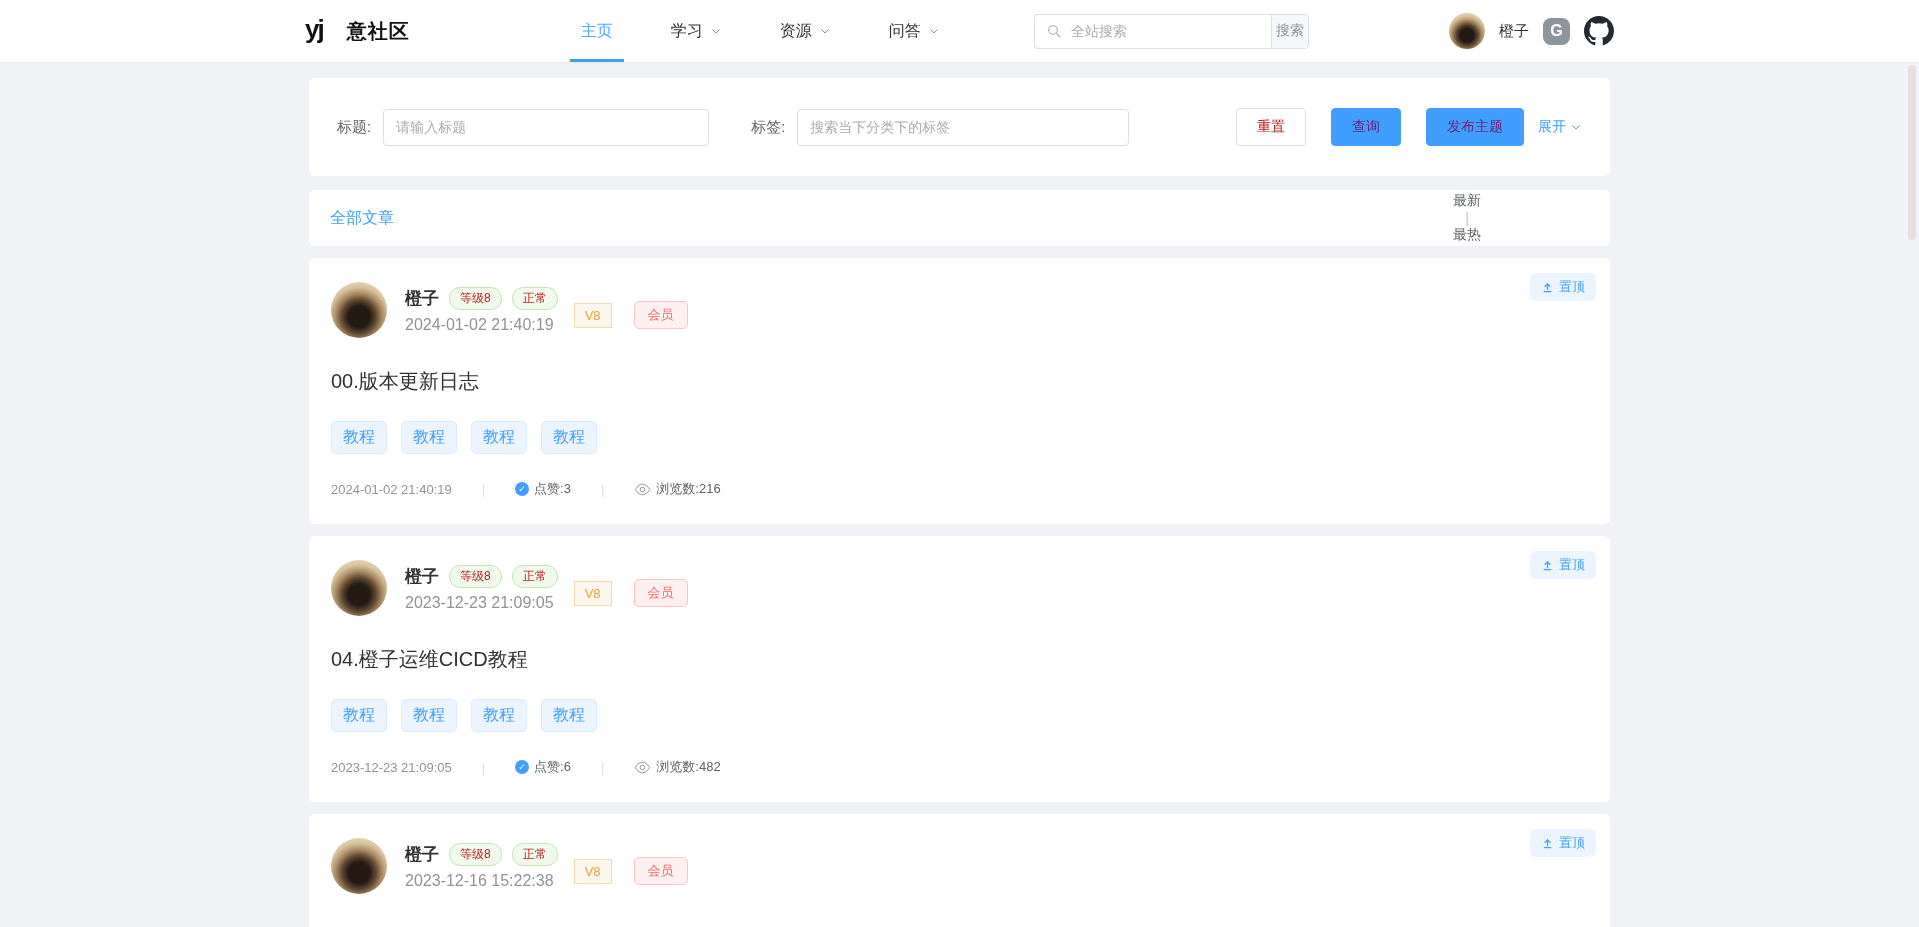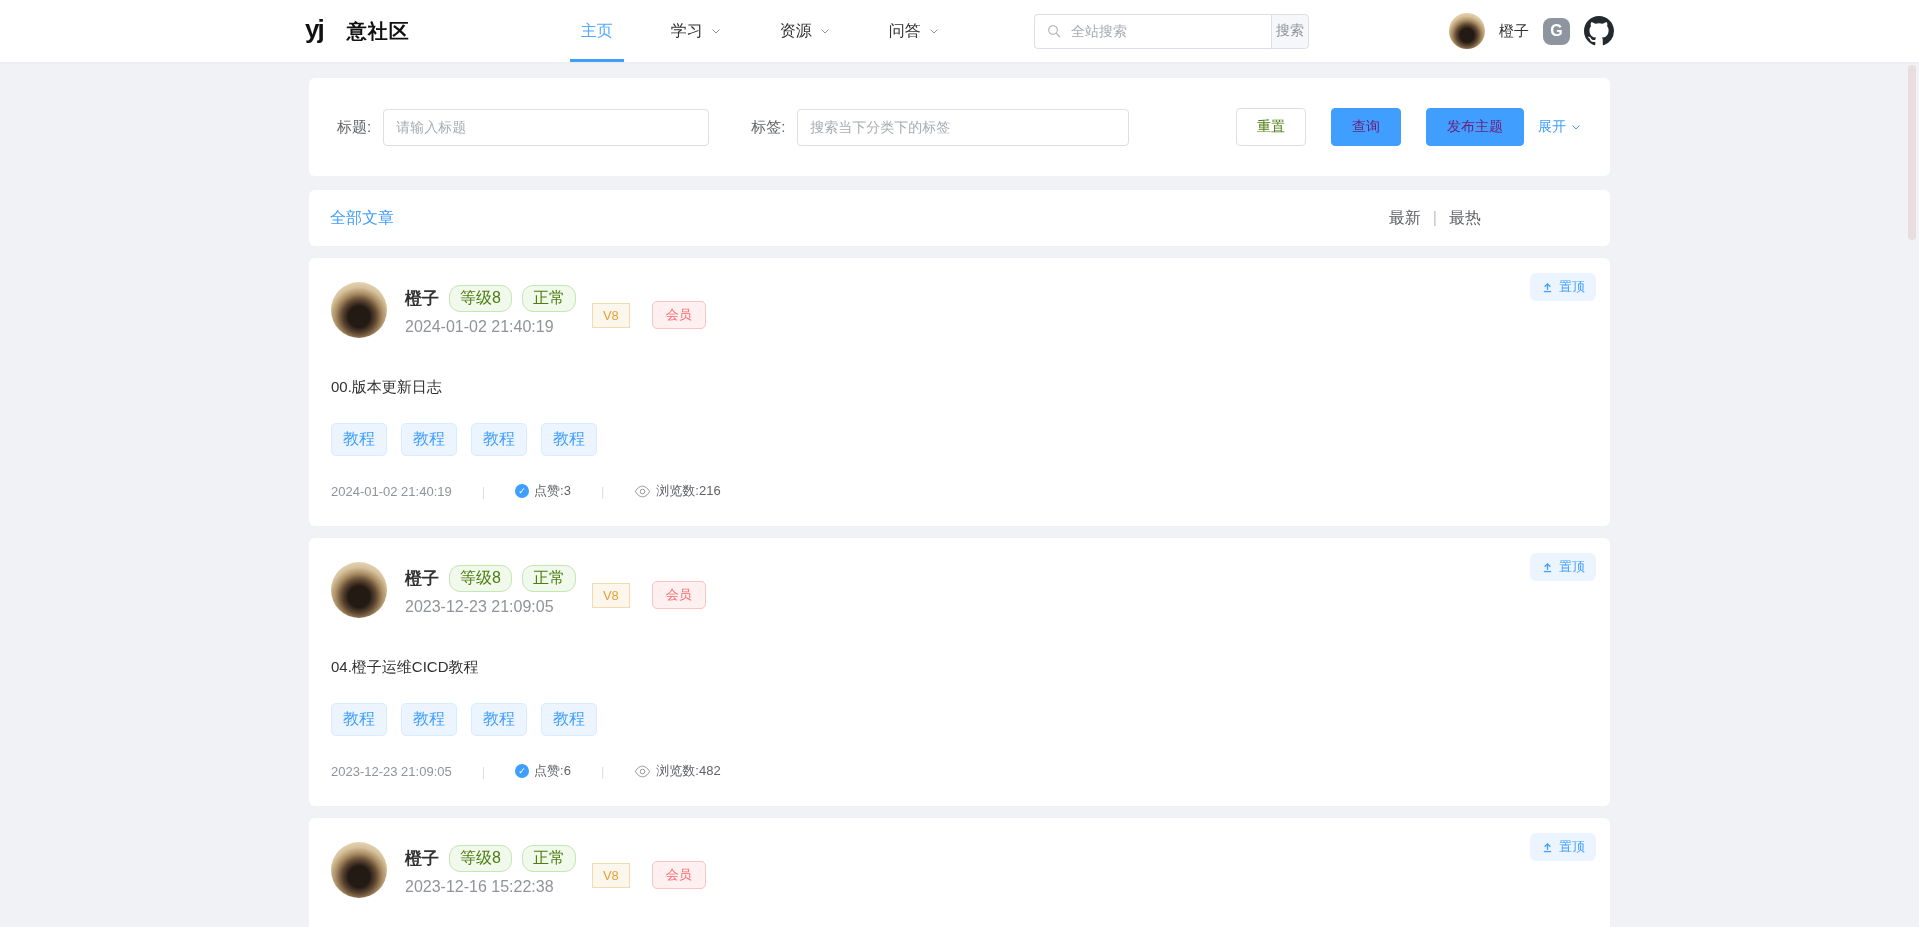--- a/index.html
+++ b/index.html
@@ -37,48 +37,48 @@
   
   .filter-bar { height:98px; display:flex; align-items:center; padding:0 28px; }
   .f-label { font-size:15px; color:#606266; white-space:nowrap; }
   .f-input { height:37px; border:1px solid #dcdfe6; border-radius:4px; padding:0 12px; font-size:14px; color:#606266; outline:none; margin-left:12px; }
   .f-input::placeholder { color:#a8abb2; }
   .f-input.title { width:326px; }
   .f-input.tag { width:332px; }
   .f-label.second { margin-left:42px; }
   .actions { margin-left:auto; display:flex; align-items:center; }
   .btn { height:38px; border-radius:4px; font-size:14px; padding:0 20px; cursor:pointer; white-space:nowrap; }
-  .btn.plain { background:#fff; border:1px solid #dcdfe6; color:#4d7c0f; }
+  .btn.plain { background:#fff; border:1px solid #dcdfe6; color:#b91c1c; }
   .btn.primary { background:#409eff; border:1px solid #409eff; color:#701a75; margin-left:25px; }
   .expand-link { display:flex; align-items:center; gap:4px; color:#409eff; font-size:14px; margin-left:14px; cursor:pointer; }
   .chev.blue { stroke:#409eff; }
 
   
   .list-header { margin-top:14px; height:56px; display:flex; align-items:center; padding:0 21px; }
   .list-title { font-size:16px; color:#409eff; cursor:pointer; }
-  .sort-group { margin-left:auto; margin-right:108px; display:flex; align-items:center; font-size:16px; color:#606266; }
+  .sort-group { margin-left:auto; margin-right:108px; display:flex; align-items:center; font-size:14px; color:#606266;flex-direction:column; }
   .sort-item { cursor:pointer; }
   .sort-sep { color:#c0c4cc; margin:0 12px; }
 
   
   .post-card { margin-top:12px; position:relative; padding:20px 22px 26px; }
   .pin-btn { position:absolute; top:15px; right:14px; background:#ecf5ff; color:#409eff; border:none; border-radius:6px; padding:5px 11px; font-size:13px; display:flex; align-items:center; gap:5px; cursor:pointer; }
   .pin-ico { width:13px; height:13px; stroke:#409eff; stroke-width:1.6; fill:none; }
   .post-header { display:flex; align-items:center; margin-top:4px; }
   .avatar.lg { width:56px; height:56px; flex:0 0 56px; }
   .author-info { margin-left:18px; }
   .name-row { display:flex; align-items:center; gap:10px; }
   .author-name { font-size:17px; font-weight:bold; color:#303133; cursor:pointer; }
   .pill { display:inline-block; white-space:nowrap; }
-  .pill.green { font-size:16px; color:#4d7c0f; background:#f0f9eb; border:1px solid #c2e7b0; border-radius:11px; padding:2px 10px;text-align:center; }
+  .pill.green { font-size:12px; color:#b91c1c; background:#f0f9eb; border:1px solid #c2e7b0; border-radius:11px; padding:2px 10px;text-align:center; }
   .post-date { font-size:16px; color:#909399; margin-top:6px; }
   .vip-badges { display:flex; align-items:center; gap:22px; margin-left:16px; margin-top:10px; }
   .pill.orange { font-size:13px; color:#e6a23c; background:#fdf6ec; border:1px solid #f5dab1; border-radius:0; padding:4px 10px;text-align:center; }
   .pill.red { font-size:13px; color:#f56c6c; background:#fef0f0; border:1px solid #fbc4c4; border-radius:5px; padding:4px 13px; }
-  .post-title { margin-top:40px; font-size:15px; color:#303133; font-weight:normal; cursor:pointer; }
+  .post-title { margin-top:30px; font-size:20px; color:#303133; font-weight:normal; cursor:pointer; }
   .tag-row { margin-top:26px; display:flex; gap:14px; }
   .tag-pill { background:#ecf5ff; border:1px solid #d9ecff; color:#409eff; font-size:16px; padding:5px 11px; border-radius:5px; cursor:pointer; }
   .post-footer { margin-top:26px; display:flex; align-items:center; font-size:13px; color:#909399; }
   .foot-sep { color:#dcdfe6; margin:0 30px; font-size:13px; }
   .stat { display:flex; align-items:center; gap:5px; color:#606266; }
   .like-ico { width:14px; height:14px; border-radius:50%; background:#409eff; color:#fff; font-size:9px; display:flex; align-items:center; justify-content:center; }
   .eye-ico { width:17px; height:17px; stroke:#909399; stroke-width:1.4; fill:none; }
 
   
   .scrollbar-thumb { position:fixed; right:3px; top:65px; width:8px; height:175px; border-radius:4px; background:#e9dde1; }

